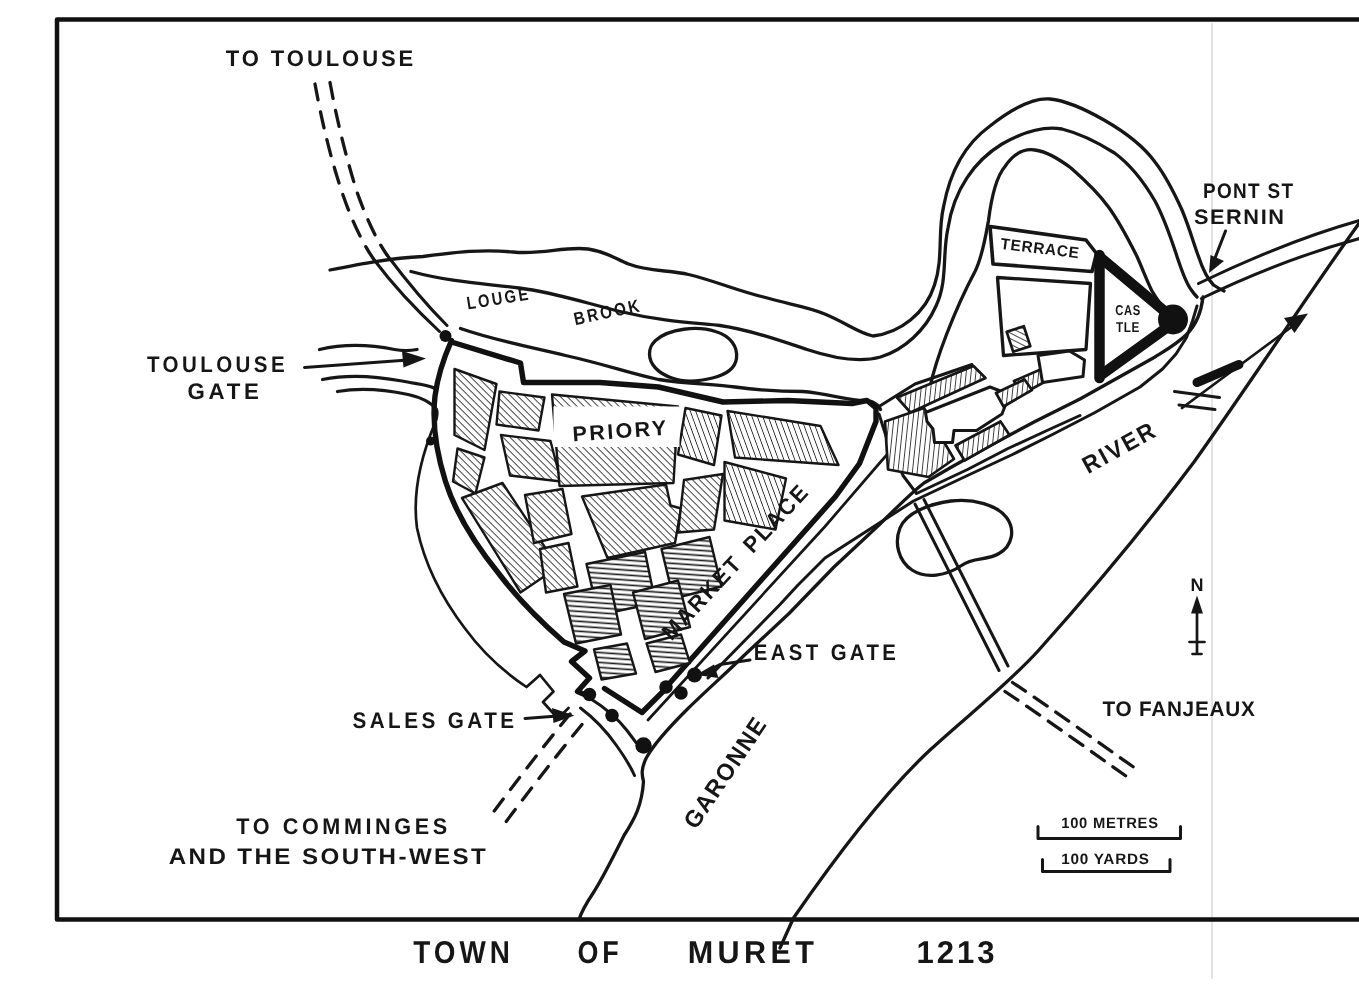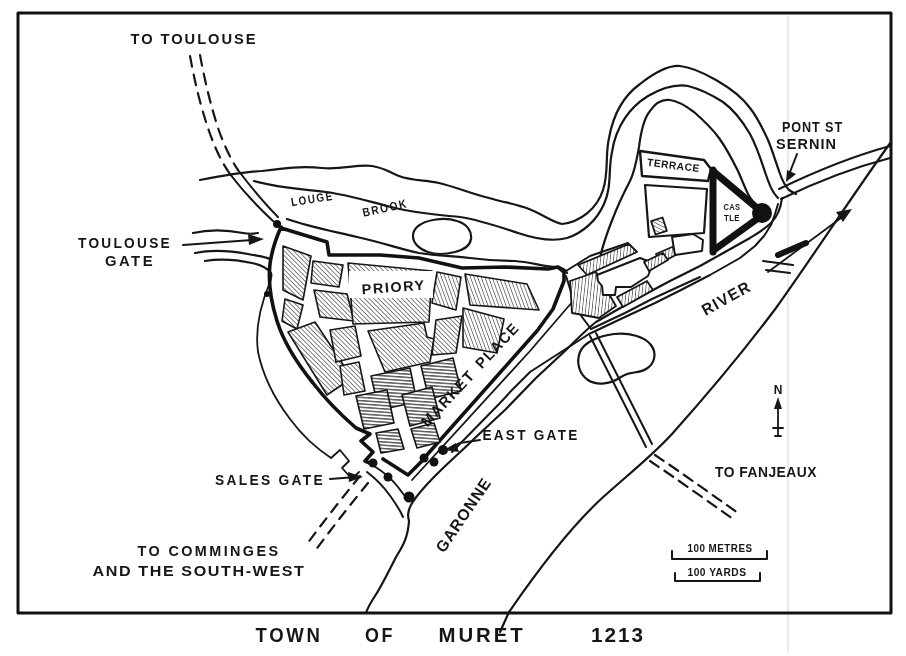--- a/index.html
+++ b/index.html
@@ -1,16 +1,16 @@
 <!DOCTYPE html>
 <html><head>
 <meta charset="utf-8">
 <style>
 html,body{margin:0;padding:0;background:#ffffff;}
-#map{width:717px;height:656px;position:relative;font-family:"Liberation Sans",sans-serif;}
+#map{width:717px;height:656px;position:relative;font-family:"Liberation Sans",sans-serif;padding-left:20px;}
 svg text{font-family:"Liberation Sans",sans-serif;fill:#161616;}
 </style>
 </head>
 <body>
 <div id="map">
 <svg width="906" height="656" viewBox="0 0 906 656">
 <defs>
 <pattern id="hatchD" width="3.3" height="3.3" patternUnits="userSpaceOnUse" patternTransform="rotate(-45)">
   <rect width="3.3" height="3.3" fill="#ffffff"></rect>
   <line x1="0" y1="0" x2="0" y2="3.3" stroke="#1c1c1c" stroke-width="1.1"></line>

